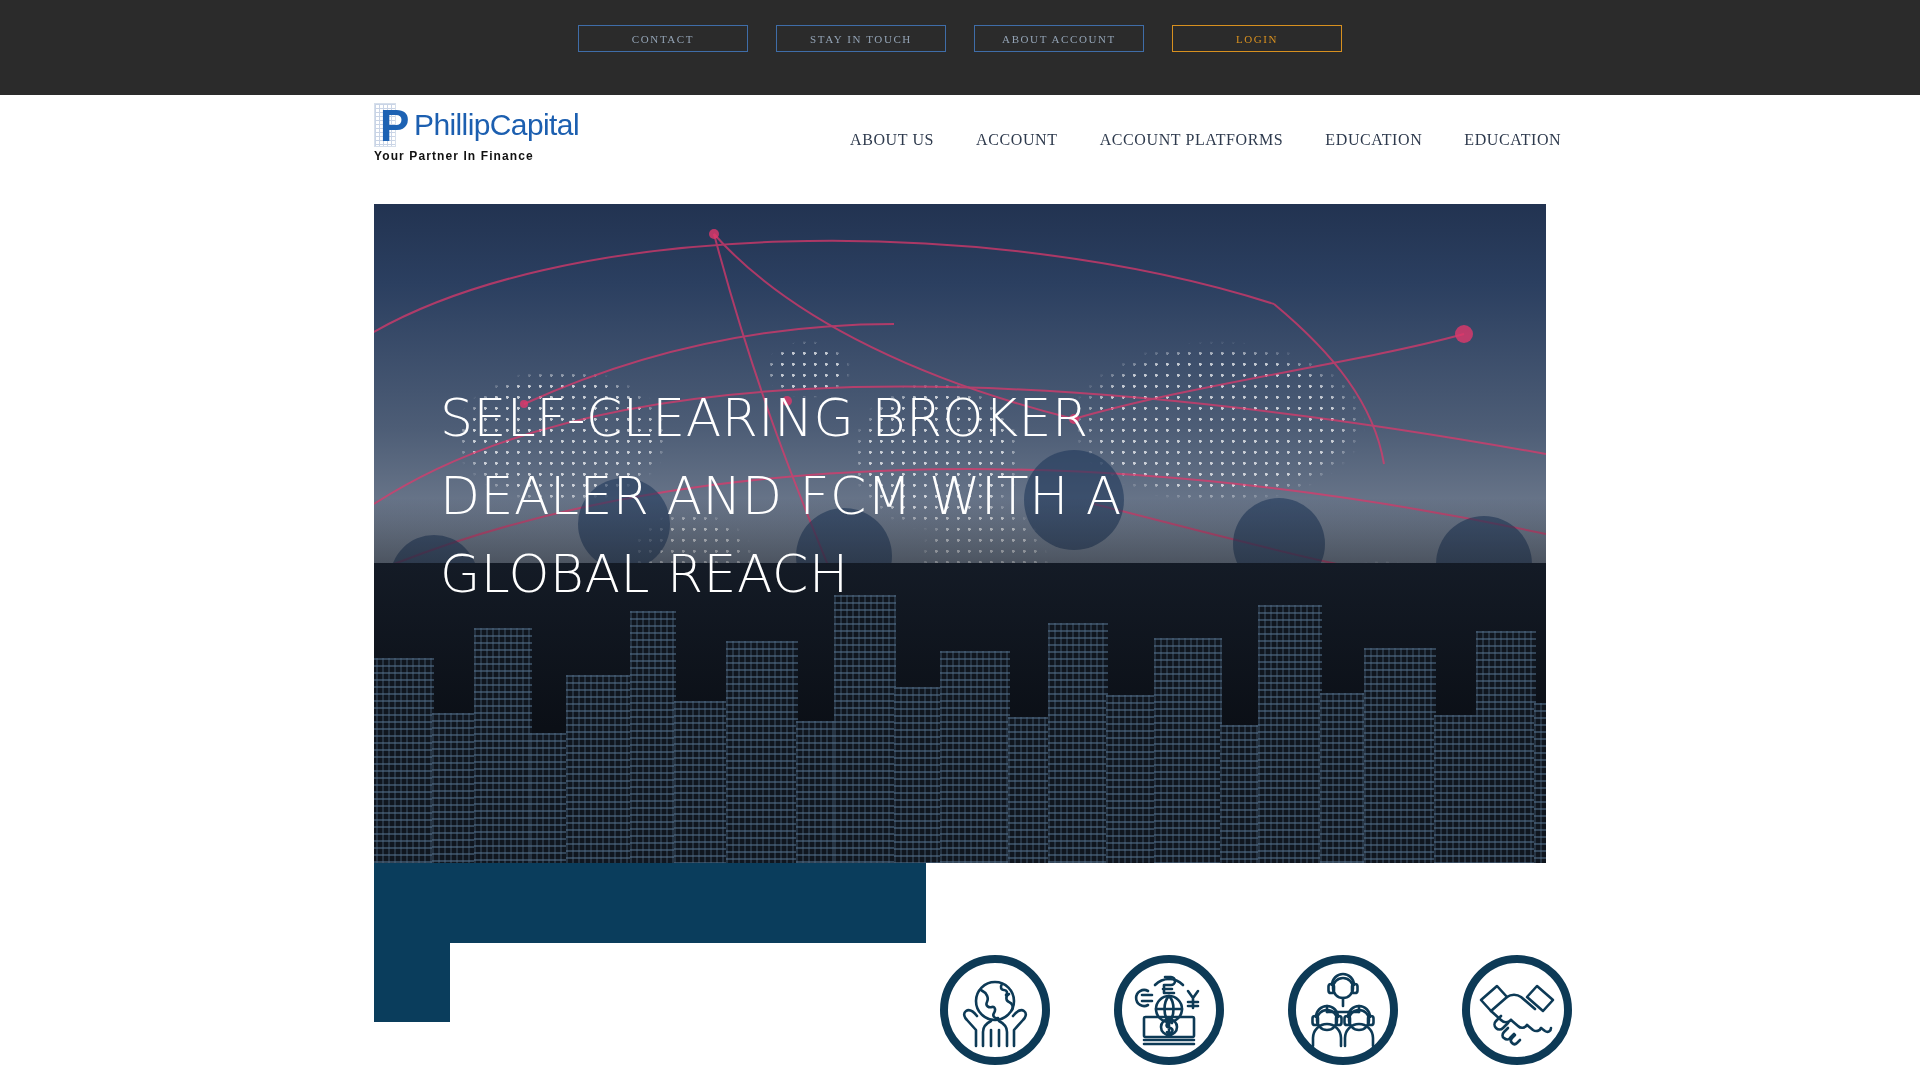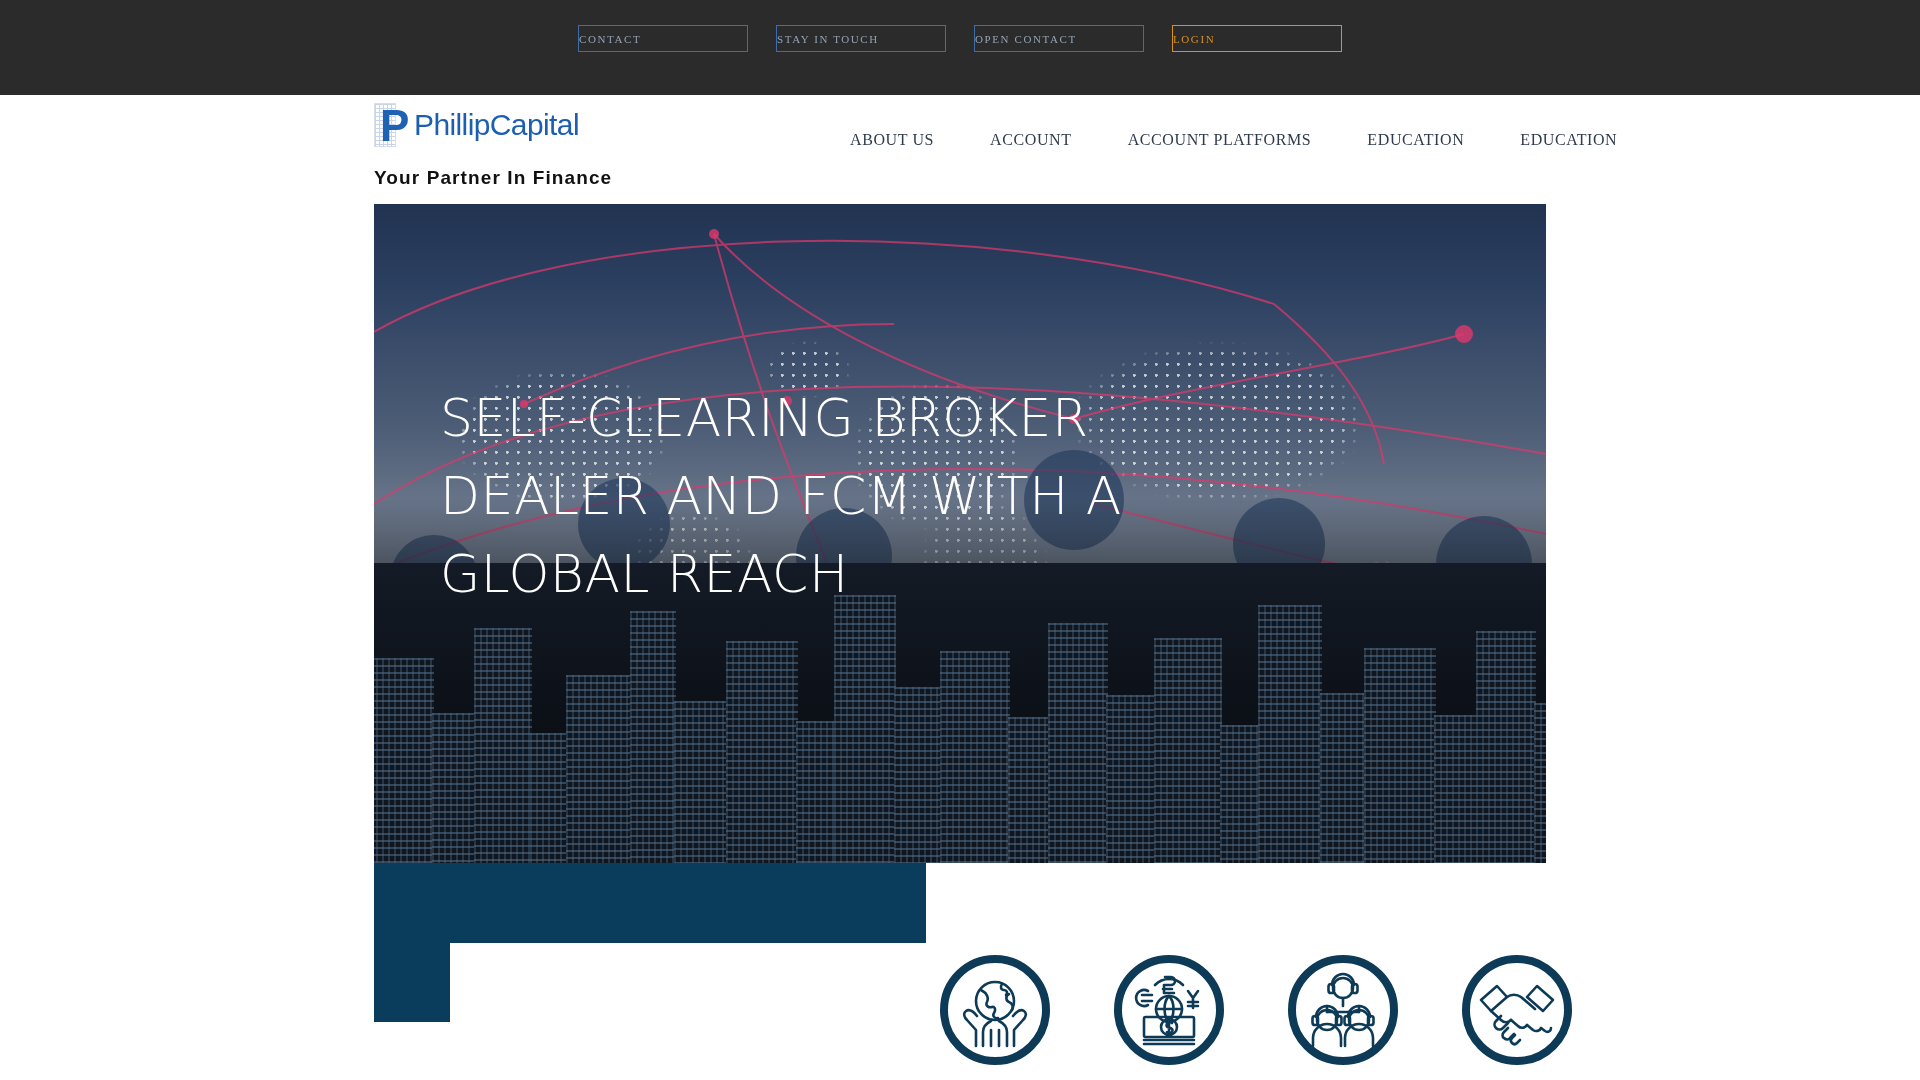--- a/index.html
+++ b/index.html
@@ -15,21 +15,21 @@
   .topbar{
     position:absolute; left:0; top:0; width:1920px; height:95px;
     background:#2b2b2b;
     display:flex; align-items:flex-start; justify-content:center;
   }
   .topbar-inner{
     display:flex; gap:28px; margin-top:25px;
   }
   .tbtn{
     width:170px; height:27px;
-    display:flex; align-items:center; justify-content:flex-start;
+    display:flex; align-items:center; justify-content:center;
     font-family:"Liberation Serif", serif;
     font-size:11px; letter-spacing:1.6px; font-weight:400;
     background:transparent; cursor:pointer;
     border:1px solid #3f6da8; color:#93a3b5;
   }
   .tbtn.login{ border-color:#d8901f; color:#d8901f; }
 
   
   .header{
     position:absolute; left:0; top:95px; width:1920px; height:110px;
@@ -54,27 +54,27 @@
     font-size:44px; line-height:42px; font-weight:bold;
     color:#1d62b3; letter-spacing:-1px;
   }
   .logo-word{
     font-family:"Liberation Sans", sans-serif;
     font-size:30px; font-weight:500; color:#1c5fb0;
     margin-left:18px; letter-spacing:-0.6px; line-height:34px;
   }
   .logo-tag{
     font-family:"Liberation Sans", sans-serif;
-    font-size:19px; font-weight:bold; color:#111;
-    letter-spacing:1.1px; margin-top:20px; white-space:nowrap;
+    font-size:12px; font-weight:bold; color:#111;
+    letter-spacing:1.1px; margin-top:2px; white-space:nowrap;
   }
 
   .nav{
     position:absolute; left:830px; top:36px;
-    display:flex; align-items:center; gap:16px;
+    display:flex; align-items:center; gap:2px;
   }
   .nav a{
     font-family:"Liberation Serif", serif;
     font-size:16px; color:#2e3a4d; text-decoration:none;
     letter-spacing:0.6px; padding:0 20px; white-space:nowrap;
     cursor:pointer;
   }
 
   
   .hero{
@@ -182,21 +182,21 @@
 
 <div class="topbar">
   <div class="topbar-inner">
     <div class="tbtn">
       <span>CONTACT</span>
     </div>
     <div class="tbtn">
       <span>STAY IN TOUCH</span>
     </div>
     <div class="tbtn">
-      <span>OPEN CONTACT</span>
+      <span>ABOUT ACCOUNT</span>
     </div>
     <div class="tbtn login">
       <span>LOGIN</span>
     </div>
   </div>
 </div>
 
 <div class="header">
 
   <div class="logo">

